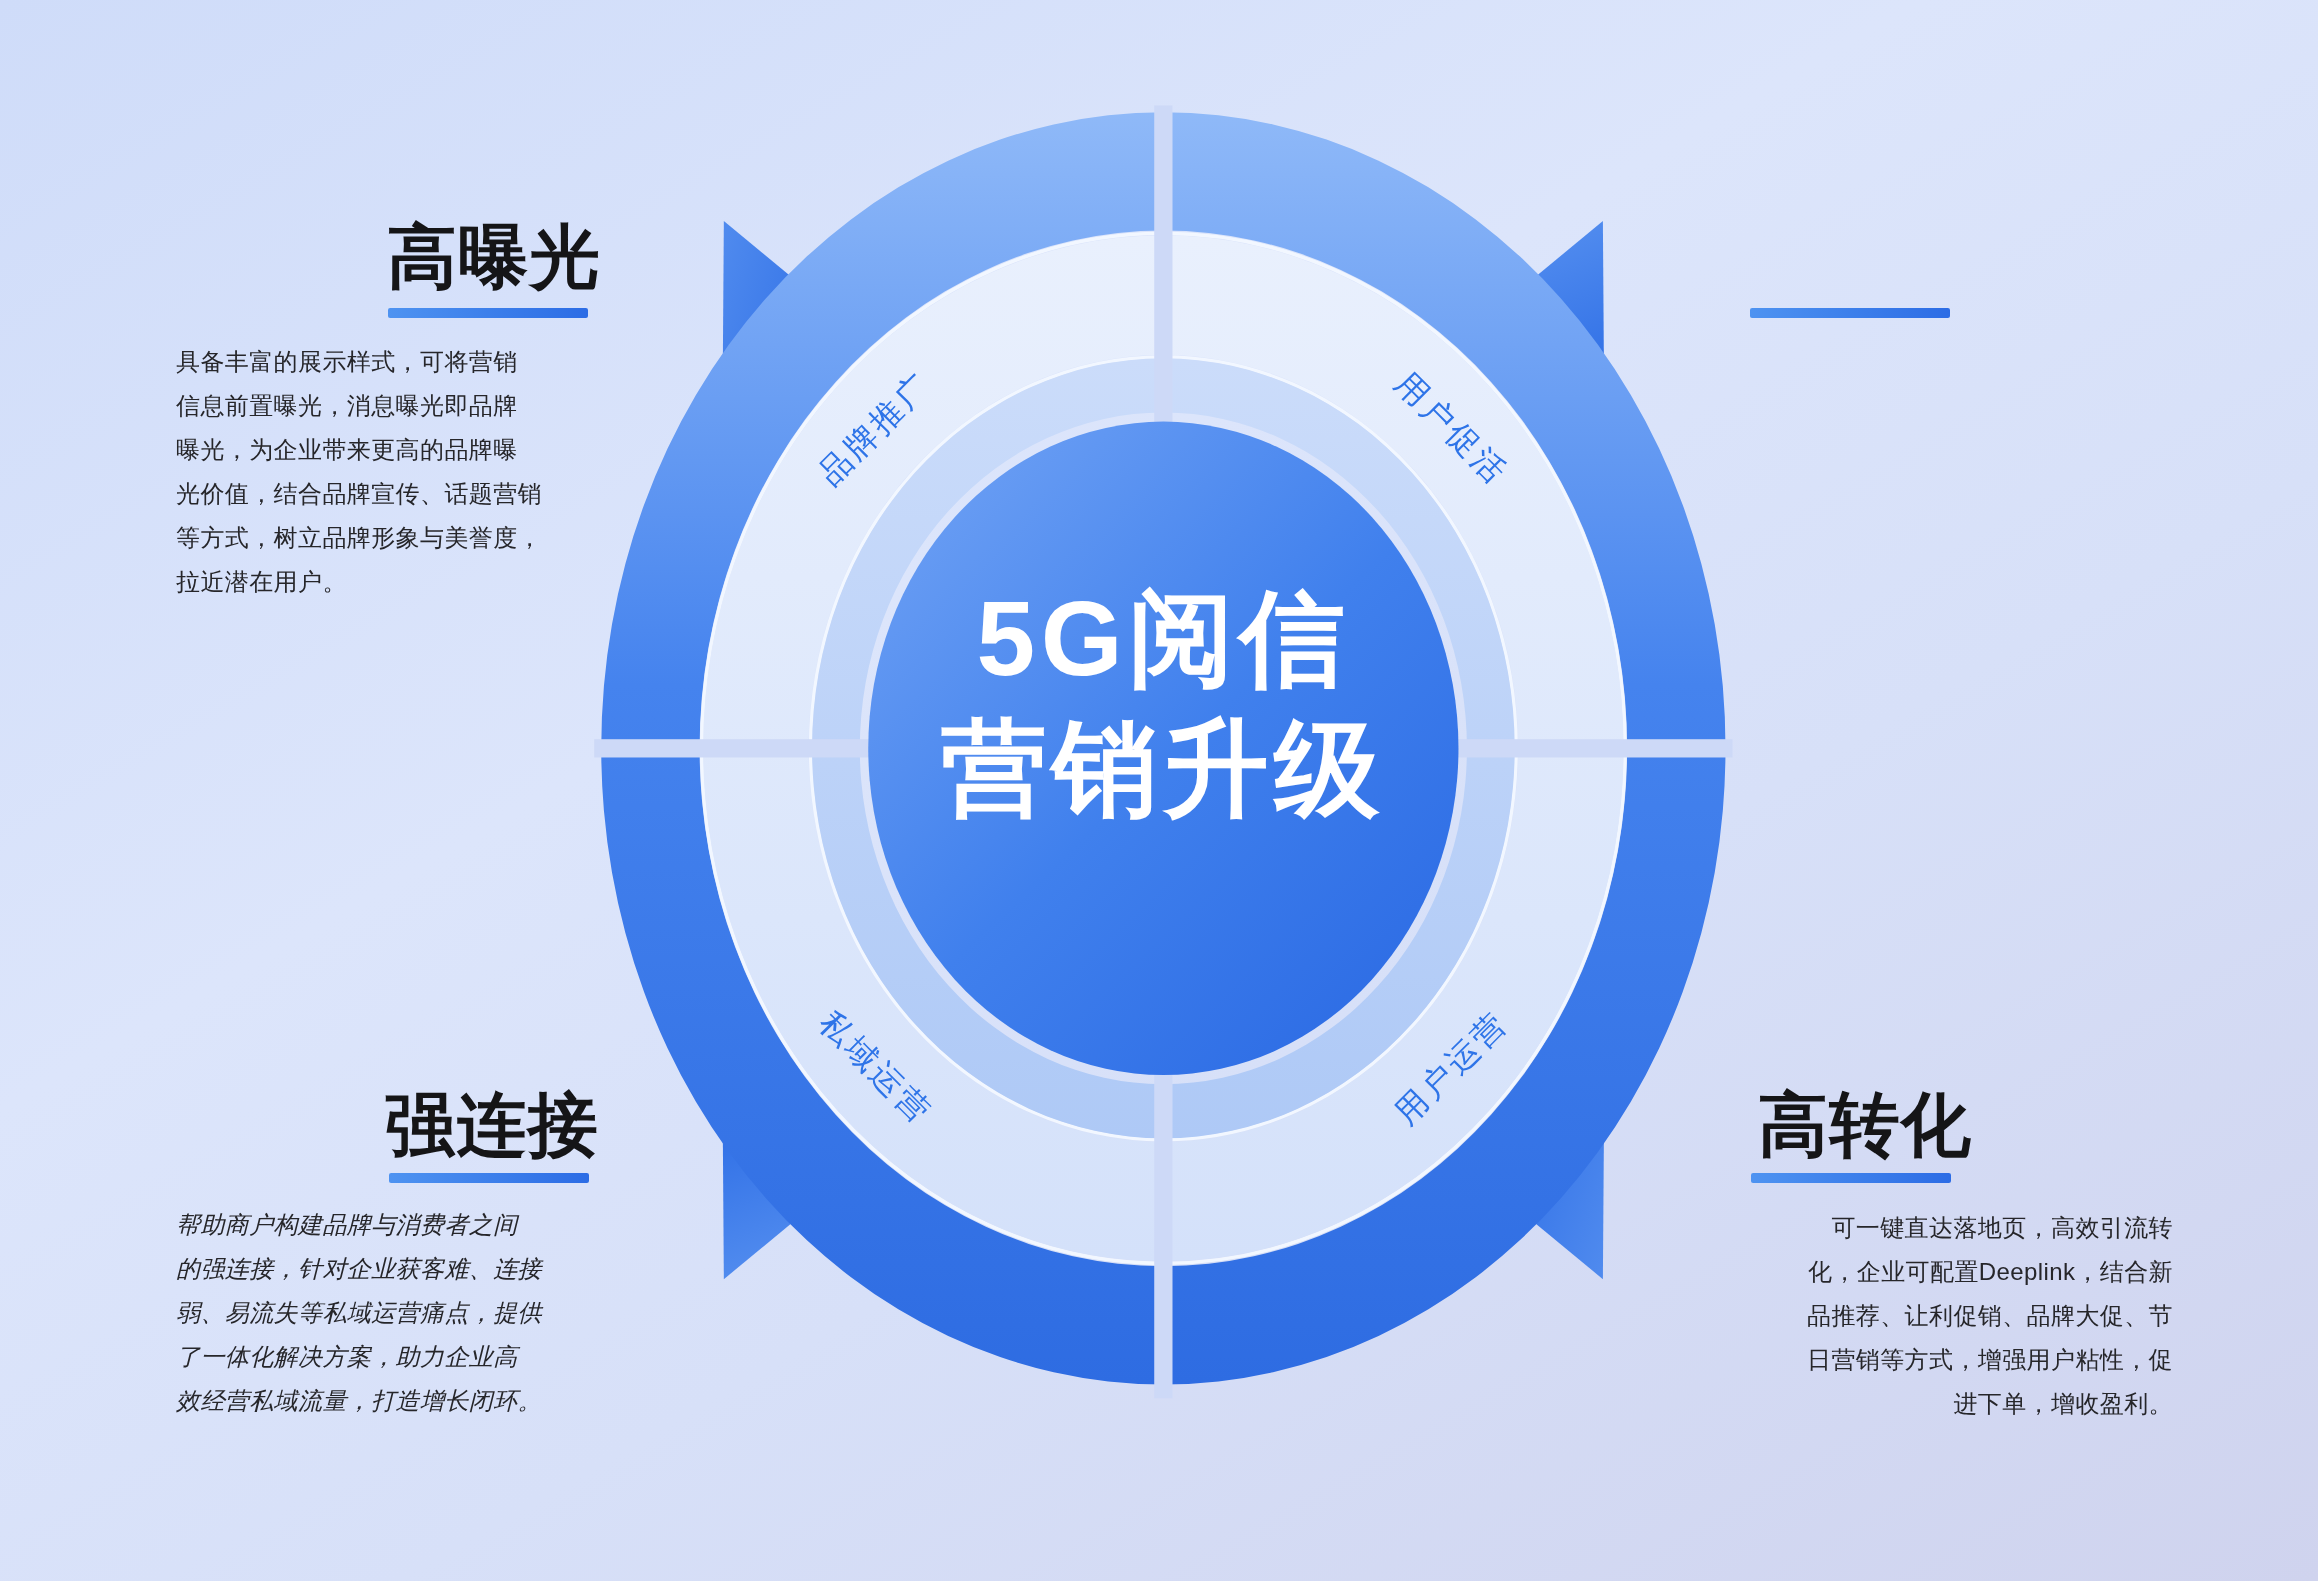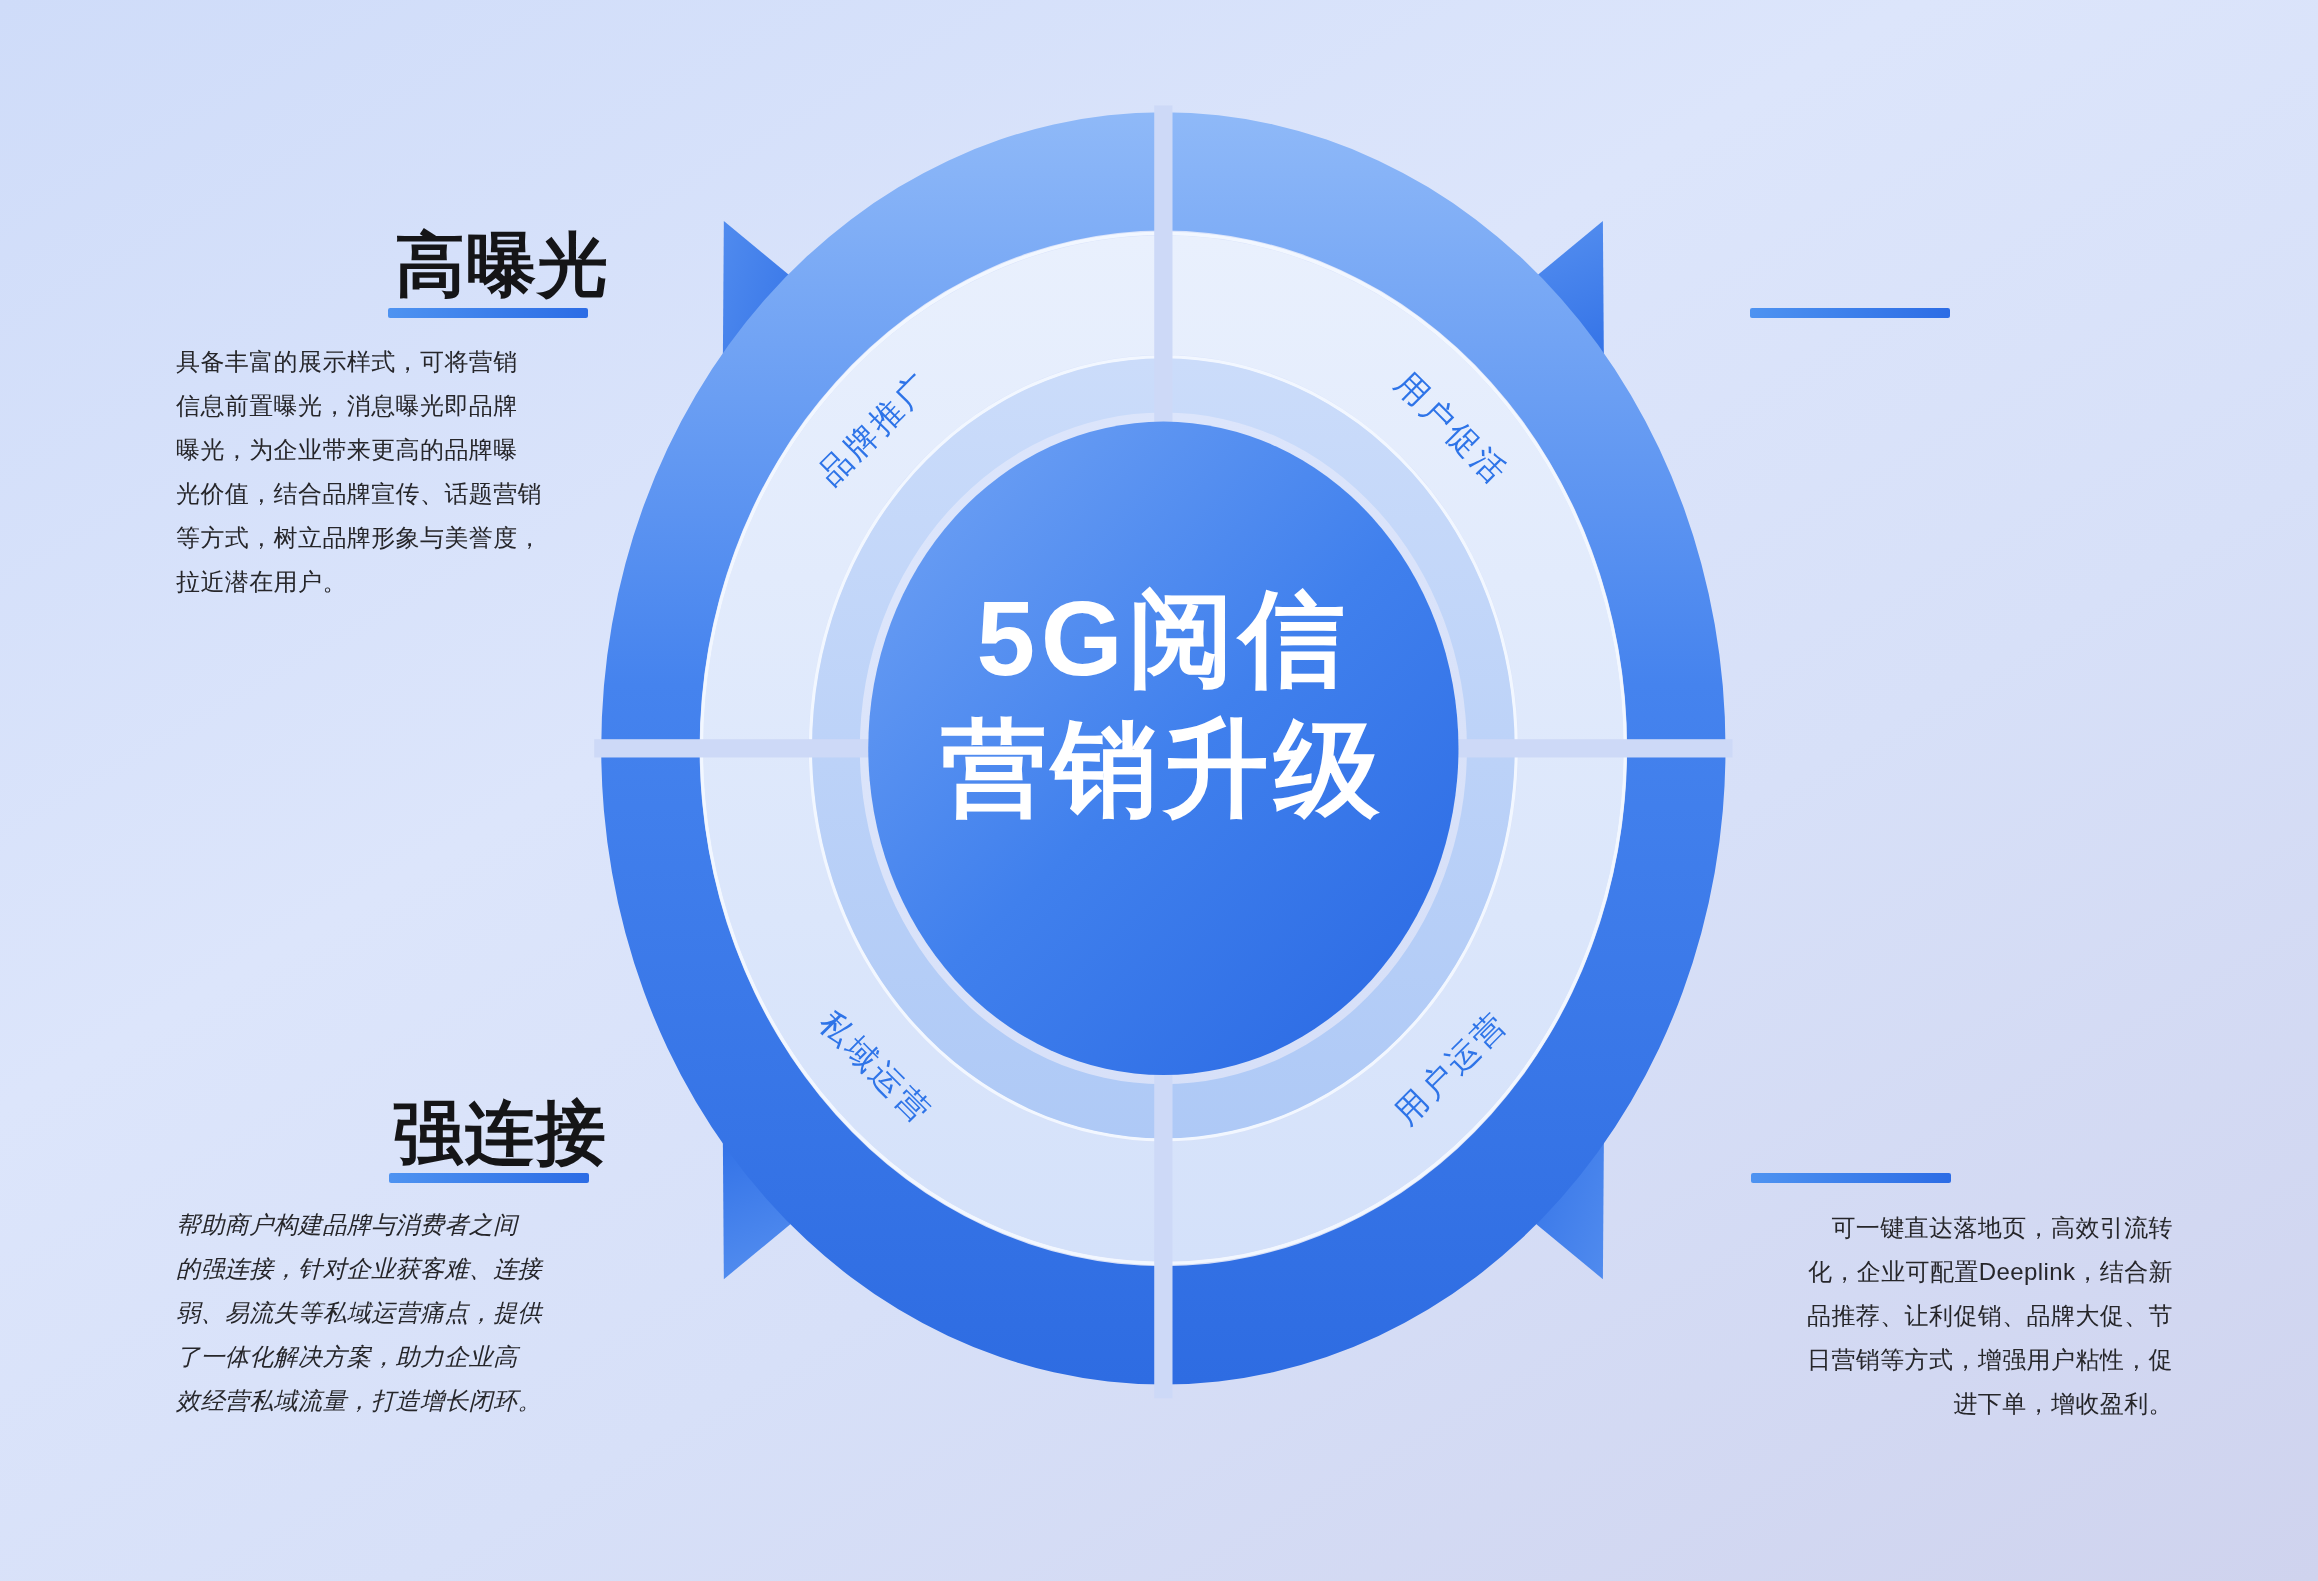--- a/index.html
+++ b/index.html
@@ -7,21 +7,21 @@
     width:2319px;height:1581px;overflow:hidden;
     font-family:"Liberation Sans","DejaVu Sans",sans-serif;
   }
   .stage{
     position:relative;width:2319px;height:1581px;
     background:linear-gradient(150deg,#cfdcf9 0%,#dce5fb 38%,#d7e0f8 62%,#cfd3ee 100%);
   }
   .diagram-svg{position:absolute;left:0;top:0;}
   .corner{position:absolute;}
   .corner h2{
-    margin:15px;font-size:70px;line-height:1.1;font-weight:900;
+    margin:7px;font-size:70px;line-height:1.1;font-weight:900;
     color:#151517;letter-spacing:1.4px;white-space:nowrap;
   }
   .accent-bar{
     position:absolute;height:9.8px;width:200px;border-radius:2.1px;
     background:linear-gradient(90deg,#4E93F1 0%,#2C6CE5 100%);
   }
   .body-text{
     position:absolute;font-size:24px;line-height:44px;color:#26262a;
     white-space:pre-line;letter-spacing:0.4px;width:422px;
   }
@@ -125,20 +125,23 @@
   <div class="corner" style="left:378px;top:1080px;">
     <h2>强连接</h2>
   </div>
   <div class="accent-bar" style="left:389px;top:1173px;"></div>
   <div class="body-text" style="left:176px;top:1203px;font-style:italic;">帮助商户构建品牌与消费者之间
 的强连接，针对企业获客难、连接
 弱、易流失等私域运营痛点，提供
 了一体化解决方案，助力企业高
 效经营私域流量，打造增长闭环。</div>
 
+  <div class="corner" style="left:1751px;top:1080px;">
+    <h2>高转化</h2>
+  </div>
   <div class="accent-bar" style="left:1751px;top:1173px;"></div>
   <div class="body-text" style="left:1751px;top:1206px;text-align:right;">可一键直达落地页，高效引流转
 化，企业可配置Deeplink，结合新
 品推荐、让利促销、品牌大促、节
 日营销等方式，增强用户粘性，促
 进下单，增收盈利。</div>
 
 </div>
 
 

